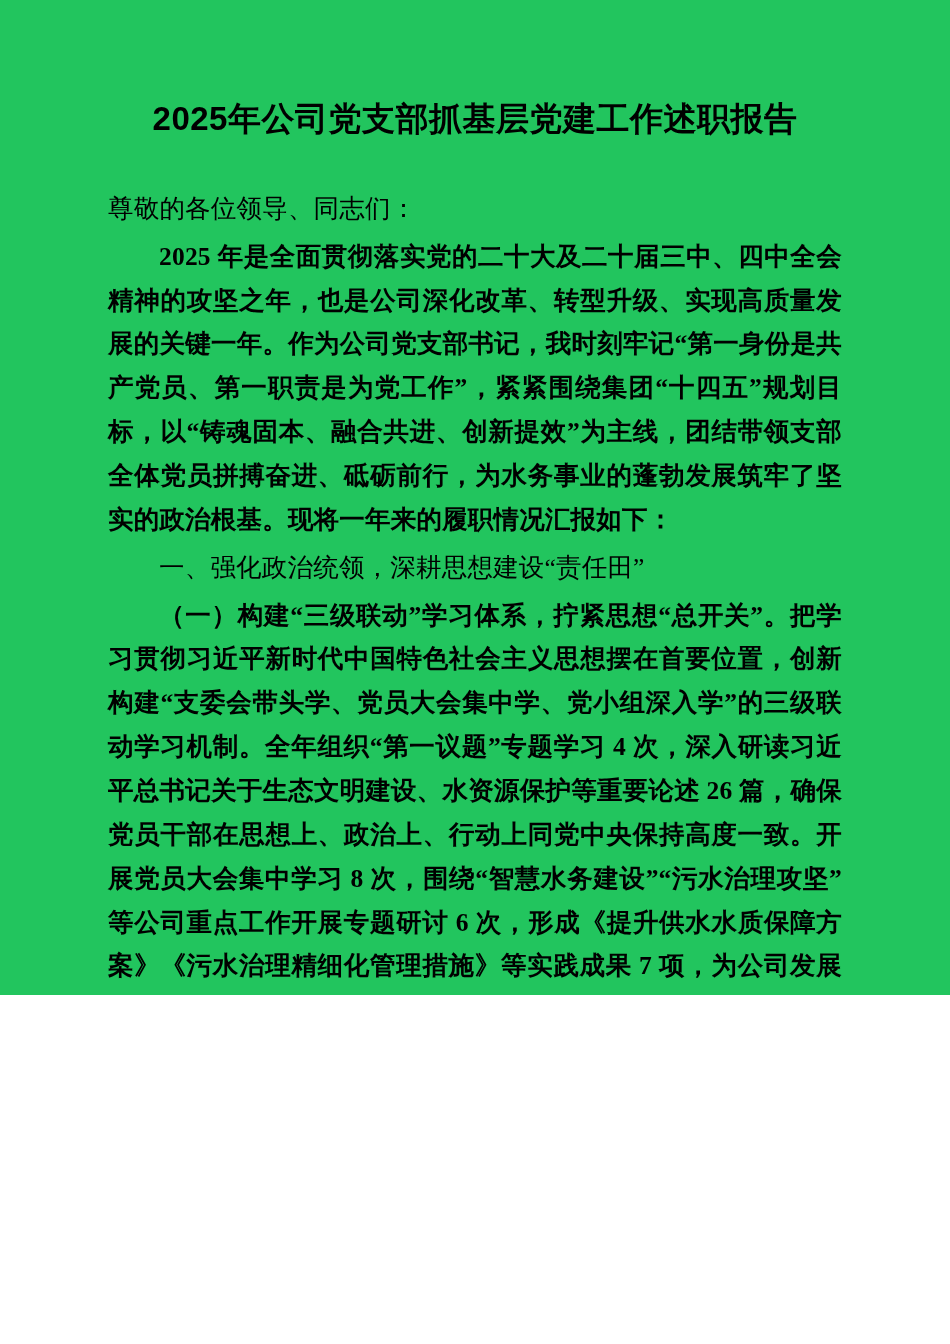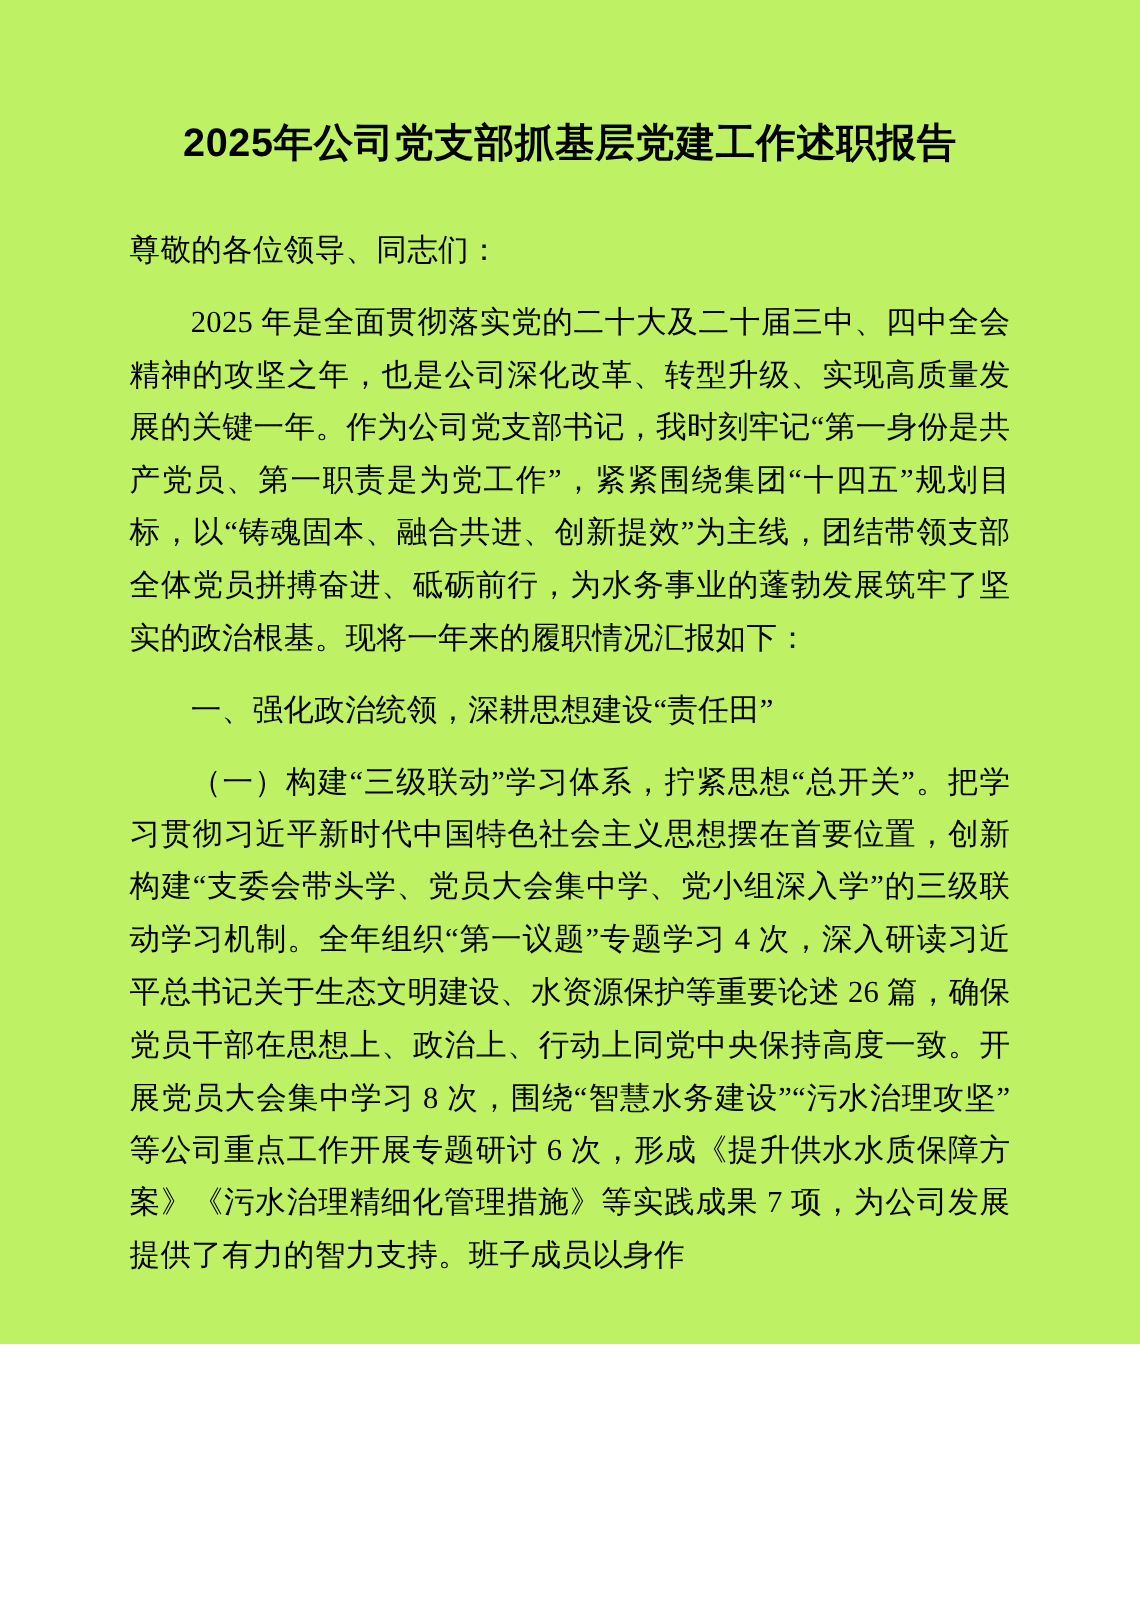--- a/index.html
+++ b/index.html
@@ -3,49 +3,50 @@
 <meta charset="utf-8">
 <style>
   html, body {
     margin: 0;
     padding: 0;
     background: #ffffff;
   }
   .page {
     position: relative;
     width: 950px;
-    height: 1120px;
-    background: #bef264;
+    height: 995px;
+    background: #22c55e;
     box-sizing: border-box;
     padding: 96px 108px 0 108px;
     font-family: "Liberation Serif", "DejaVu Serif", serif;
     overflow: hidden;
   }
   .doc-title {
     font-family: "Liberation Sans", "DejaVu Sans", sans-serif;
     font-size: 33px;
     font-weight: 700;
     line-height: 1.42;
     text-align: center;
     color: #000000;
     letter-spacing: 0.5px;
     margin: 0 0 44px 0;
     padding: 0 6px;
   }
   .para {
     font-size: 25.5px;
     line-height: 1.72;
     color: #000000;
-    margin: 16px 0 2px 0;
+    margin: 4px 0 2px 0;
     text-align: justify;
     text-justify: inter-ideograph;
     letter-spacing: 0.2px;
   }
   .para.indent {
     text-indent: 2em;
+    font-weight: bold;
   }
   .para.salutation {
     text-indent: 0;
   }
   .para.heading {
     font-weight: 400;
     text-indent: 2em;
   }
 </style>
 </head>

